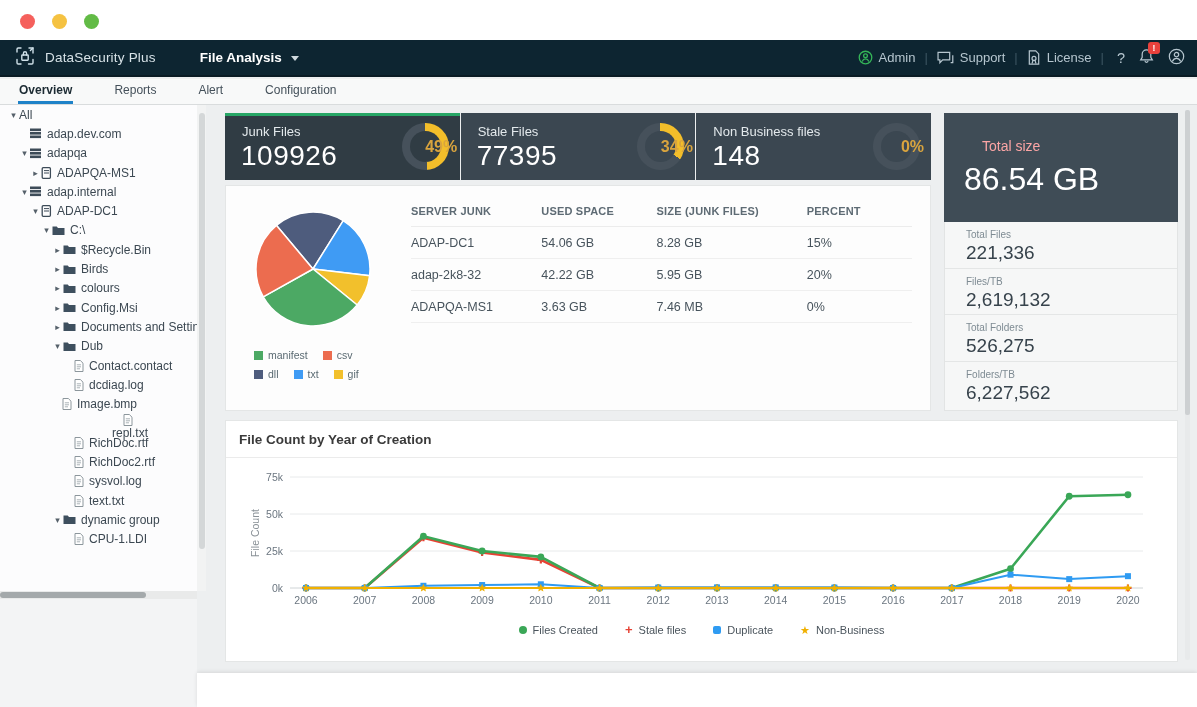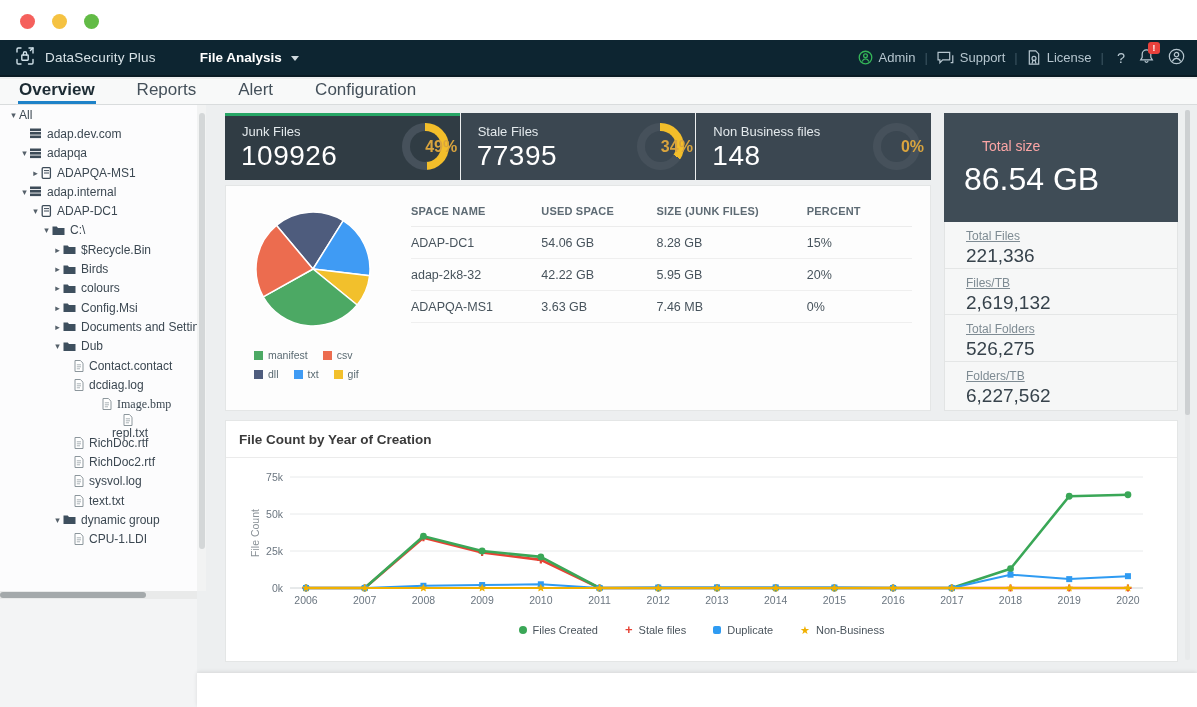--- a/index.html
+++ b/index.html
@@ -27,21 +27,21 @@
   .ab-sep{color:#3d5562;margin:0 9px;}
   .ab-ico{display:flex;align-items:center;}
   .help-q{font-size:14.5px;color:#b6c6cf;cursor:pointer;margin:0 4px;}
   .bell-wrap{position:relative;margin:0 8px 0 10px;cursor:pointer;}
   .bell-badge{position:absolute;top:-6px;right:-6px;min-width:12px;height:12px;background:#e8413c;
     border-radius:3px;color:#fff;font-size:8.5px;font-weight:bold;text-align:center;line-height:12px;padding:0 2px;}
 
   
   .tabbar{position:absolute;left:0;top:79px;width:1197px;height:26px;background:#f8f9f9;
     border-bottom:1px solid #d9dcdd;display:flex;align-items:stretch;padding-left:18px;}
-  .tab{font-size:17px;color:#44505a;padding:0 1px;margin-right:40px;display:flex;align-items:center;
+  .tab{font-size:12px;color:#44505a;padding:0 1px;margin-right:40px;display:flex;align-items:center;
     cursor:pointer;border-bottom:3px solid transparent;}
   .tab.active{color:#1c2b33;font-weight:bold;border-bottom:3px solid #1e82c8;}
 
   
   .sidebar{position:absolute;left:0;top:105px;width:197px;height:486px;background:#fcfcfd;overflow:hidden;}
   .tree-row{display:flex;align-items:center;height:19.3px;font-size:12px;color:#3c4852;cursor:pointer;white-space:nowrap;}
   .tr-arrow{width:11px;font-size:9px;color:#55606a;text-align:center;flex:none;}
   .tr-ico{display:flex;align-items:center;margin-right:5px;flex:none;}
   .hscroll{position:absolute;left:0;top:591px;width:197px;height:8px;background:#e9eaea;}
   .hscroll .thumb{position:absolute;left:0;top:1px;height:6px;width:146px;background:#a4a9ab;border-radius:3px;}
@@ -79,21 +79,21 @@
 
   
   .summary-panel{position:absolute;left:738px;top:8px;width:234px;height:298px;}
   .summary-head{position:absolute;left:0;top:0;width:234px;height:109px;background:#3f4c56;}
   .summary-title{position:absolute;left:22px;top:25px;font-size:14px;color:#fca5a5;margin-left:16px;}
   .summary-size{position:absolute;left:20px;top:48px;font-size:32px;color:#ffffff;font-weight:300;}
   .summary-rows{position:absolute;left:0;top:109px;width:234px;height:189px;background:#f6f7f7;
     border:1px solid #e2e4e4;border-top:none;}
   .sum-row{height:46.5px;border-bottom:1px solid #e4e6e6;padding:7px 0 0 21px;}
   .sum-row:last-child{border-bottom:none;}
-  .sum-label{font-size:12px;color:#7e8b93;text-decoration:underline;}
+  .sum-label{font-size:10px;color:#7e8b93;}
   .sum-value{font-size:19px;color:#37434c;margin-top:2px;}
 
   
   .chart-panel{position:absolute;left:19px;top:315px;width:953px;height:242px;background:#ffffff;
     border:1px solid #e4e6e6;}
   .chart-title{font-size:13.5px;font-weight:bold;color:#3a3a3a;padding:11px 0 10px 13px;border-bottom:1px solid #ebebeb;}
   .line-legend{position:absolute;left:0;top:203px;width:100%;display:flex;justify-content:center;gap:27px;}
   .ll-item{display:flex;align-items:center;gap:6px;font-size:11px;color:#4a545c;cursor:pointer;}
 
   .content-scroll{position:absolute;left:1185px;top:110px;width:5px;height:550px;background:#e8eaeb;border-radius:2px;}
@@ -323,21 +323,21 @@
       <span class="tr-ico">
         <svg width="10" height="12">
           <path d="M1 0.5 h5.3 l2.7 2.7 v8.3 h-8 z" fill="#ffffff" stroke="#8c969c"></path>
           <line x1="2.8" y1="4.8" x2="7" y2="4.8" stroke="#aab2b7"></line>
           <line x1="2.8" y1="6.8" x2="7" y2="6.8" stroke="#aab2b7"></line>
           <line x1="2.8" y1="8.8" x2="6" y2="8.8" stroke="#aab2b7"></line>
         </svg>
       </span>
       <span>dcdiag.log</span>
     </div>
-    <div class="tree-row" style="padding-left: 91px; font-family: Liberation Serif, serif;">
+    <div class="tree-row" style="padding-left: 51px;">
       <span class="tr-arrow"></span>
       <span class="tr-ico">
         <svg width="10" height="12">
           <path d="M1 0.5 h5.3 l2.7 2.7 v8.3 h-8 z" fill="#ffffff" stroke="#8c969c"></path>
           <line x1="2.8" y1="4.8" x2="7" y2="4.8" stroke="#aab2b7"></line>
           <line x1="2.8" y1="6.8" x2="7" y2="6.8" stroke="#aab2b7"></line>
           <line x1="2.8" y1="8.8" x2="6" y2="8.8" stroke="#aab2b7"></line>
         </svg>
       </span>
       <span>Image.bmp</span>
@@ -490,21 +490,21 @@
           <div class="pl-item">
             <div class="pl-swatch" style="background: rgb(242, 192, 44);"></div>
             <span>gif</span>
           </div>
         </div>
     </div>
     <div class="table-col">
       <table class="srv" id="srv-table">
           <thead>
             <tr>
-              <th style="width: 26%;">SPACE NAME</th>
+              <th style="width: 26%;">SERVER JUNK</th>
               <th style="width: 23%;">USED SPACE</th>
               <th style="width: 30%;">SIZE (JUNK FILES)</th>
               <th style="width: 21%;">PERCENT</th>
             </tr>
           </thead>
           <tbody>
             <tr>
               <td>ADAP-DC1</td>
               <td>54.06 GB</td>
               <td>8.28 GB</td>

